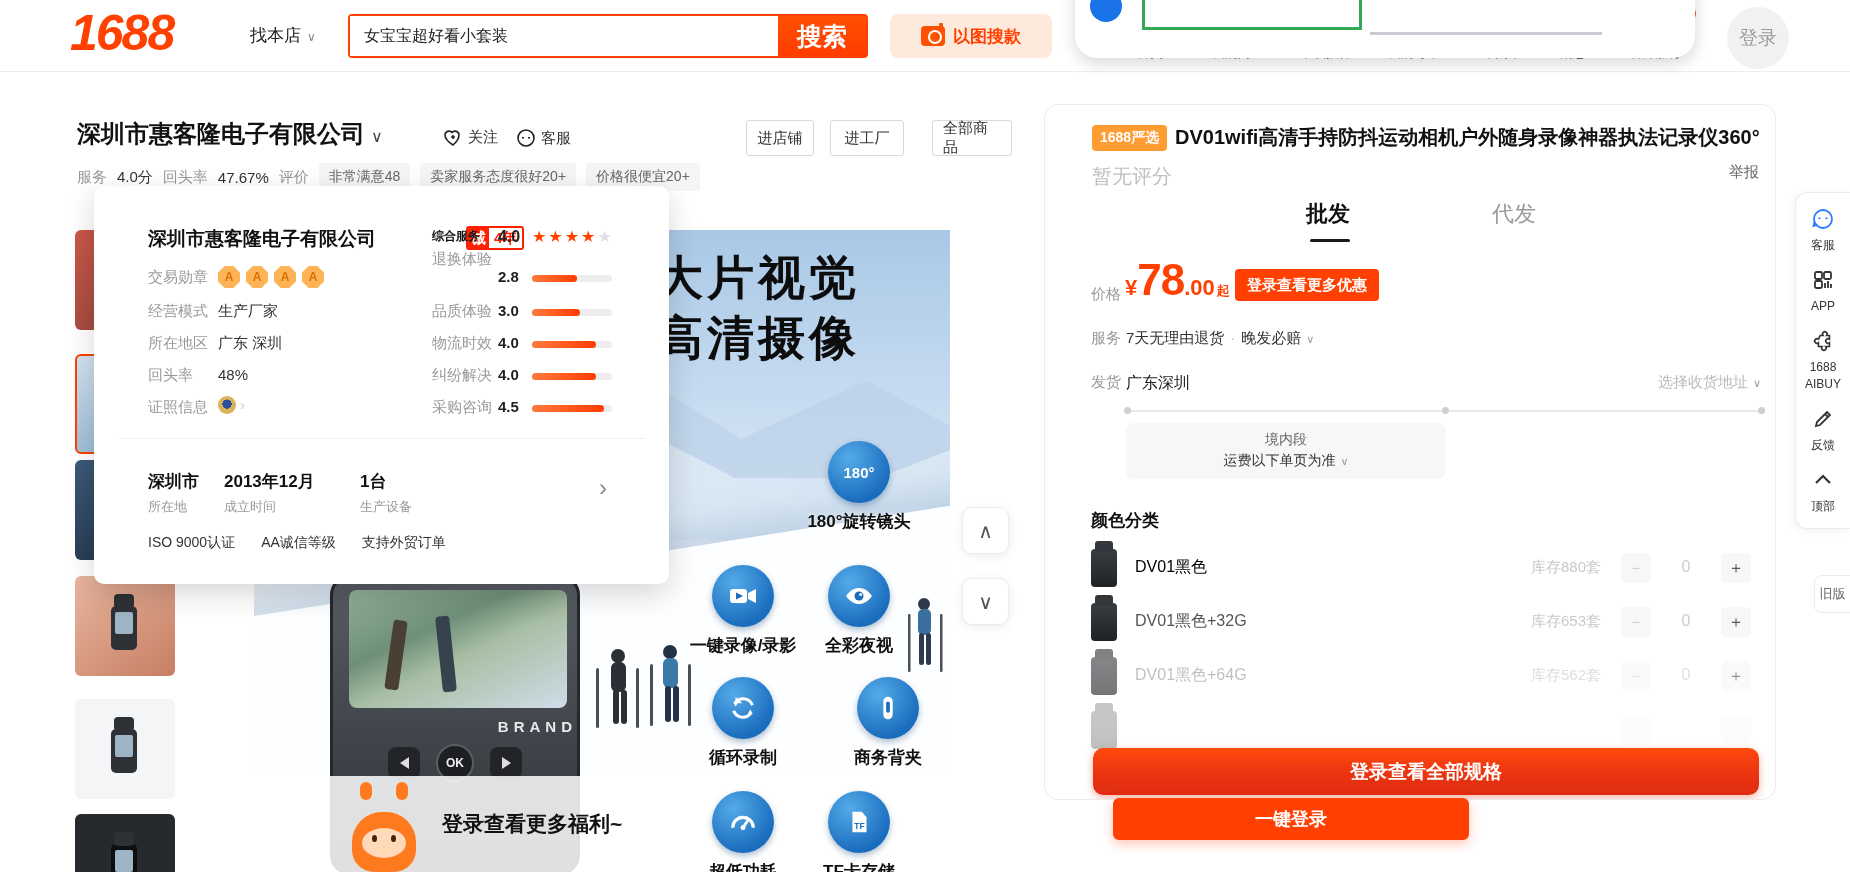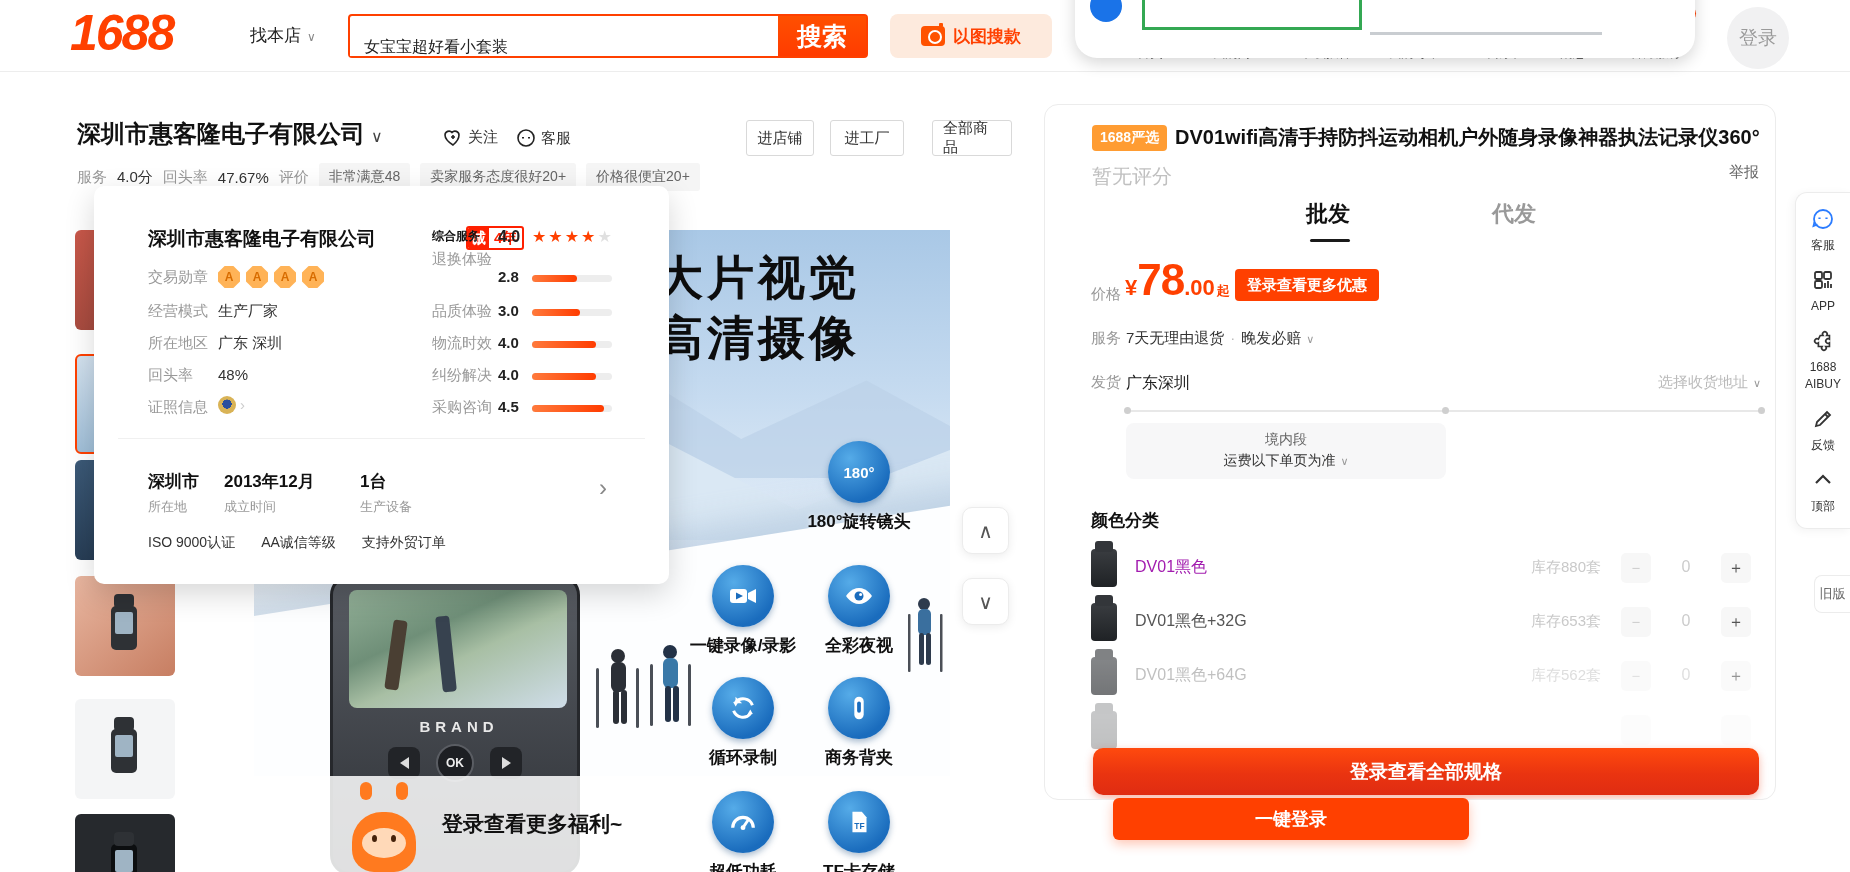--- a/index.html
+++ b/index.html
@@ -4,21 +4,21 @@
 <style>
   * { margin:0; padding:0; box-sizing:border-box; }
   body { font-family:"Liberation Sans","DejaVu Sans",sans-serif; background:#fff; }
   #app { position:relative; width:1850px; height:872px; background:#fff; overflow:hidden; }
 
   
   .topbar { position:absolute; left:0; top:0; width:1850px; height:72px; background:#fff; border-bottom:1px solid #ededed; z-index:20; }
   .logo { position:absolute; left:70px; top:4px; font-size:50px; font-weight:900; font-style:italic; color:#ff4000; letter-spacing:-2px; cursor:pointer; }
   .find-store { position:absolute; left:250px; top:24px; font-size:17px; color:#222; cursor:pointer; }
   .find-store .chev { color:#888; font-size:12px; margin-left:6px; }
-  .searchwrap { position:absolute; left:348px; top:14px; width:520px; height:44px; border:2px solid #ff4000; border-radius:4px; background:#fff; display:flex;align-items:flex-end; }
+  .searchwrap { position:absolute; left:348px; top:14px; width:520px; height:44px; border:2px solid #ff4000; border-radius:4px; background:#fff; display:flex; }
   .search-input { flex:1; border:none; outline:none; padding:0 14px; font-size:16px; color:#222; font-family:inherit; }
   .search-btn { width:88px; height:100%; border:none; background:linear-gradient(180deg,#ff5000,#ff3c00); color:#fff; font-size:25px; font-weight:bold; cursor:pointer; font-family:inherit; }
   .imgsearch { position:absolute; left:890px; top:14px; width:162px; height:44px; background:#fdeadd; border-radius:8px; display:flex; align-items:center; justify-content:center; gap:8px; color:#ff4000; font-size:17px; font-weight:bold; cursor:pointer; }
   .cam-ic { position:relative; width:24px; height:20px; background:#ff5200; border-radius:4px; }
   .cam-ic::after { content:""; position:absolute; left:7px; top:4px; width:10px; height:10px; border:2px solid #fff; border-radius:50%; }
   .cam-ic::before { content:""; position:absolute; right:2px; top:-3px; width:4px; height:4px; background:#ff5200; border-radius:1px; }
   .nav-item { position:absolute; top:12px; width:84px; text-align:center; cursor:pointer; }
   .nav-item .nic { display:inline-block; height:27px; }
   .nav-item .nlabel { display:block; font-size:13px; color:#333; margin-top:2px; white-space:nowrap; }
   .nav-badge { position:absolute; top:-7px; right:2px; background:#ff4000; color:#fff; font-size:11px; padding:1px 6px; border-radius:9px 9px 9px 0; font-weight:bold; }
@@ -76,21 +76,21 @@
   .mtn2 { position:absolute; width:100%; height:150px; top:160px; background:#dae8f4; clip-path:polygon(0 100%,12% 45%,30% 85%,55% 25%,78% 80%,100% 40%,100% 100%); }
   .slope { position:absolute; left:-80px; top:330px; width:900px; height:420px; background:#fdfeff; transform:rotate(-9deg); box-shadow:0 -18px 30px rgba(160,185,210,.45); }
   .hero { position:absolute; left:402px; top:18px; font-size:47px; font-weight:900; color:#0d0d0d; line-height:1.28; letter-spacing:4px; white-space:nowrap; }
   .feat { position:absolute; width:150px; text-align:center; z-index:3; }
   .fcirc { width:62px; height:62px; margin:0 auto; border-radius:50%; background:radial-gradient(circle at 35% 28%,#55abe8,#1a6cbd 72%); box-shadow:0 3px 6px rgba(20,70,120,.35); display:flex; align-items:center; justify-content:center; color:#fff; font-weight:bold; }
   .flabel { margin-top:7px; font-size:17px; font-weight:bold; color:#101010; text-shadow:0 0 4px rgba(255,255,255,.9); white-space:nowrap; }
   .device { position:absolute; left:76px; top:345px; width:250px; height:300px; background:linear-gradient(180deg,#585c63,#2e3136); border-radius:20px; border:3px solid #26282c; z-index:1; }
   .dscreen { position:absolute; left:16px; top:12px; width:218px; height:118px; border-radius:8px; background:linear-gradient(155deg,#93b098 0%,#6f8f78 35%,#a8bfa4 55%,#cfdde9 100%); overflow:hidden; }
   .dscreen::before { content:""; position:absolute; left:40px; top:30px; width:14px; height:70px; background:#4a3f33; border-radius:4px; transform:rotate(8deg); }
   .dscreen::after { content:""; position:absolute; left:90px; top:26px; width:14px; height:76px; background:#37424f; border-radius:4px; transform:rotate(-6deg); }
-  .dbrand { position:absolute; left:0; top:140px; width:100%; text-align:center; color:#e8e8e8; font-size:15px; font-weight:bold; letter-spacing:5px;padding-left:8px; }
+  .dbrand { position:absolute; left:0; top:140px; width:100%; text-align:right; color:#e8e8e8; font-size:15px; font-weight:bold; letter-spacing:5px;padding-left:8px; }
   .dbtns { position:absolute; left:0; top:166px; width:100%; display:flex; align-items:center; justify-content:center; gap:16px; }
   .dbtn { width:32px; height:32px; background:#222428; border-radius:8px; display:flex; align-items:center; justify-content:center; }
   .tri-l { width:0; height:0; border-top:6px solid transparent; border-bottom:6px solid transparent; border-right:9px solid #ddd; }
   .tri-r { width:0; height:0; border-top:6px solid transparent; border-bottom:6px solid transparent; border-left:9px solid #ddd; }
   .dok { width:38px; height:38px; border-radius:50%; background:#1d1f23; border:2px solid #5a5d63; color:#eee; font-size:12px; font-weight:bold; display:flex; align-items:center; justify-content:center; }
   .skier { position:absolute; z-index:2; }
   .banner { position:absolute; left:0; top:546px; width:696px; height:96px; background:rgba(255,255,255,.85); z-index:2; }
   .banner-text { position:absolute; left:188px; top:546px; height:96px; display:flex; align-items:center; font-size:21px; font-weight:bold; color:#111; z-index:4; }
   .mascot { position:absolute; left:92px; top:556px; width:76px; height:86px; z-index:4; }
   .m-body { position:absolute; left:6px; bottom:0; width:64px; height:60px; background:#ff7a1f; border-radius:30px 30px 22px 22px; }
@@ -99,21 +99,21 @@
   .m-ear { position:absolute; top:-4px; width:12px; height:18px; background:#ff7a1f; border-radius:6px; }
 
   .scrollbtn { position:absolute; left:962px; width:47px; height:47px; background:#fff; border:1px solid #ececec; border-radius:10px; box-shadow:0 2px 10px rgba(0,0,0,.08); display:flex; align-items:center; justify-content:center; font-size:20px; color:#555; cursor:pointer; z-index:6; }
 
   
   .panel { position:absolute; left:1044px; top:104px; width:732px; height:696px; background:#fff; border:1px solid #ececec; border-radius:14px; overflow:hidden; z-index:10; }
   .pbadge { position:absolute; left:47px; top:20px; background:#ff9c32; color:#fff; font-size:14px; font-weight:bold; padding:4px 8px; border-radius:4px; }
   .ptitle { position:absolute; left:130px; top:19px; width:590px; font-size:20px; font-weight:bold; color:#111; white-space:nowrap; overflow:hidden; }
   .prating { position:absolute; left:47px; top:58px; font-size:20px; color:#c0c0c0; }
   .preport { position:absolute; right:16px; top:58px; font-size:15px; color:#666; cursor:pointer; }
-  .tab { position:absolute; top:94px; font-size:22px; cursor:pointer;font-weight:bold; }
+  .tab { position:absolute; top:94px; font-size:22px; cursor:pointer; }
   .tab.active { color:#111; font-weight:bold; }
   .tab.inactive { color:#999; }
   .tab-line { position:absolute; left:265px; top:134px; width:40px; height:3px; background:#1a1a1a; border-radius:2px; }
   .rowlab { position:absolute; left:46px; font-size:15px; color:#999; }
   .priceline { position:absolute; left:80px; top:150px; display:flex; align-items:baseline; color:#ff4000; font-weight:bold; }
   .cur { font-size:22px; } .pint { font-size:44px; letter-spacing:-1px; } .pdec { font-size:22px; } .psuf { font-size:13px; margin-left:2px; }
   .pricebtn { position:absolute; left:190px; top:164px; height:32px; padding:0 12px; background:#ff4000; border:none; border-radius:4px; color:#fff; font-size:15px; font-weight:bold; cursor:pointer; font-family:inherit; }
   .svcline { position:absolute; left:81px; top:224px; font-size:15px; color:#333; cursor:pointer; }
   .svcline .dot { color:#bbb; margin:0 6px; }
   .svcline .chev, .addr .chev, .fsub .chev { color:#999; font-size:11px; margin-left:5px; }
@@ -312,21 +312,21 @@
           <svg width="30" height="30" viewBox="0 0 32 32" fill="none" stroke="#fff" stroke-width="3.2">
             <path d="M26 13a10.5 10.5 0 0 0-18-3"></path>
             <path d="M6 19a10.5 10.5 0 0 0 18 3"></path>
             <path d="M8 4v7h7" stroke-width="0" fill="#fff"></path>
             <path d="M5.5 9.5l6-.8-3.3 5.6z" fill="#fff" stroke="none"></path>
             <path d="M26.5 22.5l-6 .8 3.3-5.6z" fill="#fff" stroke="none"></path>
           </svg>
         </div>
       <div class="flabel">循环录制</div>
     </div>
-    <div class="feat" style="left:530px;top:447px">
+    <div class="feat" style="left:559px;top:447px">
       <div class="fcirc">
           <svg width="30" height="30" viewBox="0 0 32 32">
             <rect x="11" y="4" width="10" height="24" rx="5" fill="#fff"></rect>
             <rect x="14" y="9" width="4" height="12" rx="2" fill="#1a6cbd"></rect>
           </svg>
         </div>
       <div class="flabel">商务背夹</div>
     </div>
     <div class="feat" style="left:414px;top:561px">
       <div class="fcirc">
@@ -517,21 +517,21 @@
     </div>
     <div class="fbox" style="left:81px;width:320px">
       <div class="ft">境内段</div>
       <div class="fsub"><span>运费以下单页为准</span><span class="chev">∨</span></div>
     </div>
 
     <div class="skutitle">颜色分类</div>
 
     <div class="skurow" style="top:436px">
       <span class="skuthumb"></span>
-      <span class="skuname" style="color:#a21caf">DV01黑色</span>
+      <span class="skuname" style="color:#000000">DV01黑色</span>
       <span class="skustock">库存880套</span>
       <span class="step-m">－</span>
       <span class="qty">0</span>
       <span class="step-p">＋</span>
     </div>
     <div class="skurow" style="top:490px">
       <span class="skuthumb"></span>
       <span class="skuname" style="color:#555">DV01黑色+32G</span>
       <span class="skustock">库存653套</span>
       <span class="step-m">－</span>

